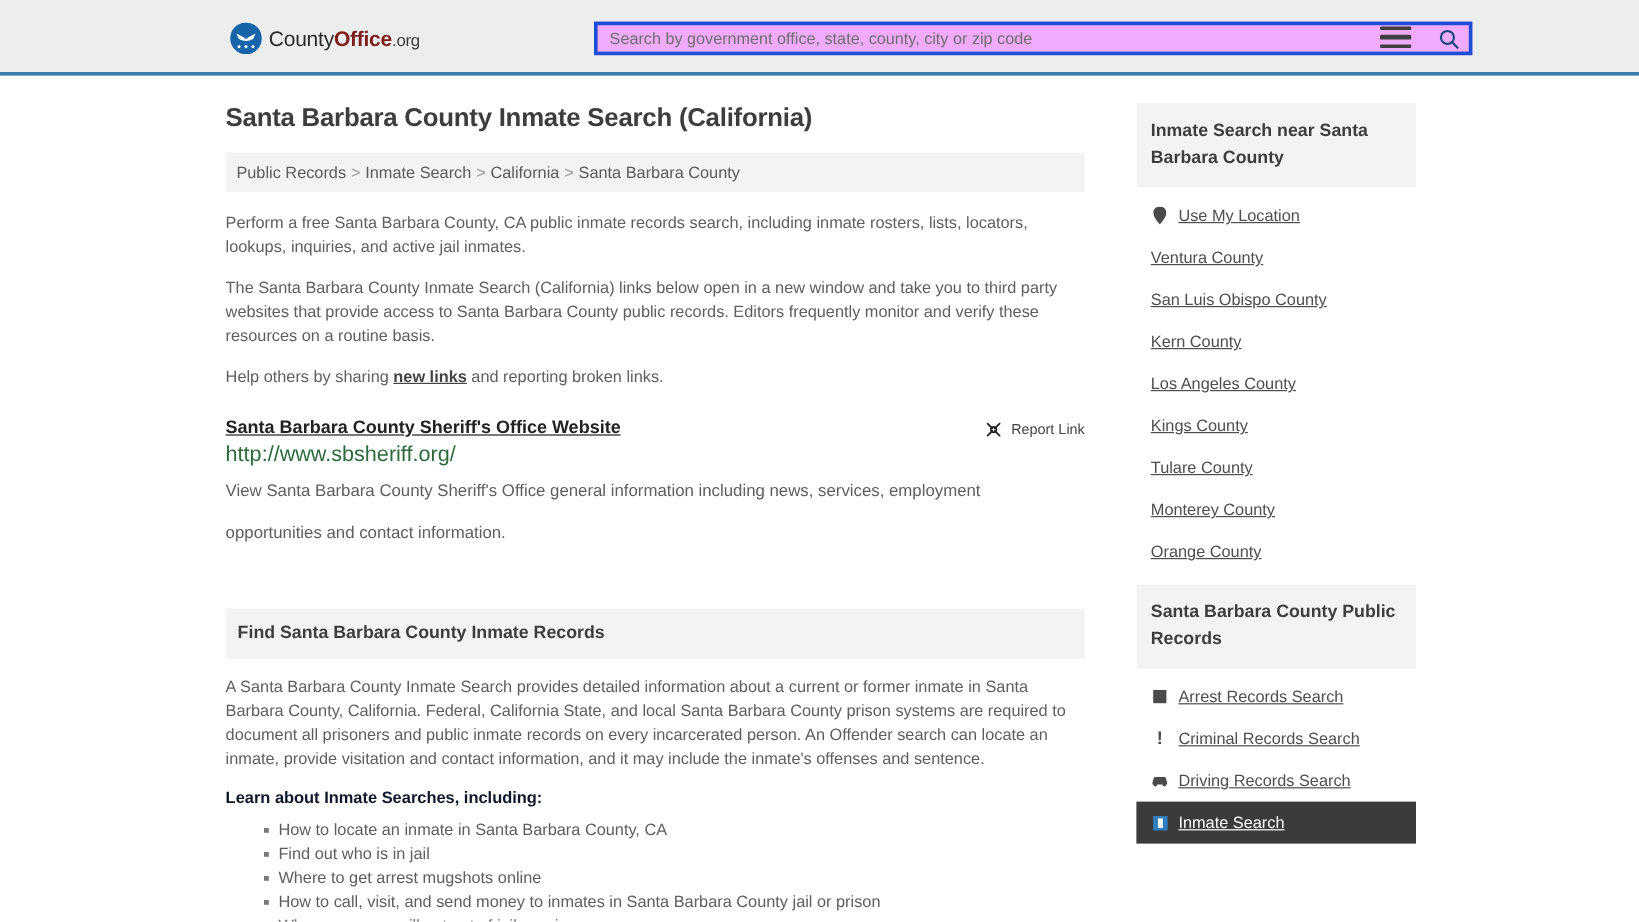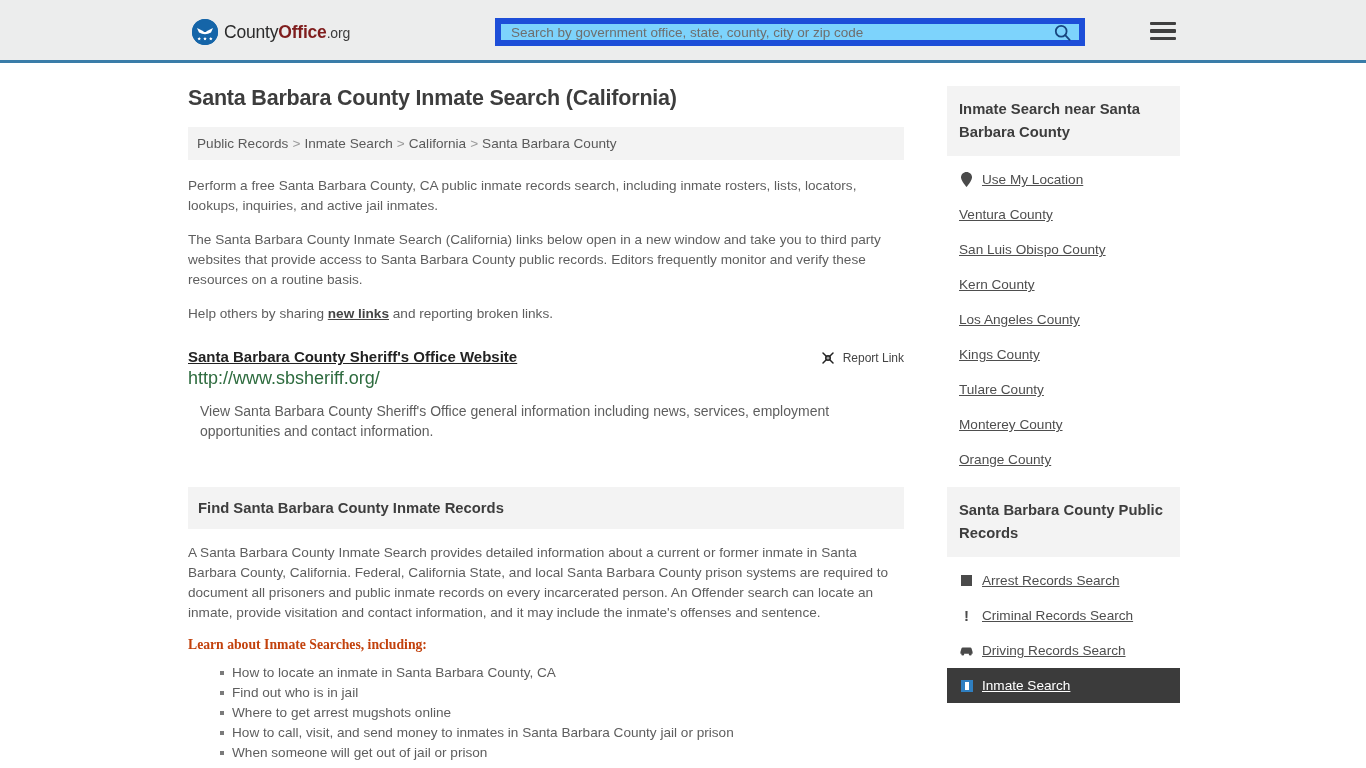--- a/index.html
+++ b/index.html
@@ -40,23 +40,23 @@
     letter-spacing: -0.2px;
     white-space: nowrap;
   }
   .logo-county { color: #2b2b2b; }
   .logo-office { color: #7f1d1d; font-weight: bold; }
   .logo-org { color: #3c3c3c; font-size: 14px; }
 
   .search-wrap {
     position: absolute;
     left: 495px; top: 18px;
-    width: 590px; height: 28px;
-    background: #7dd3fc;
-    border: 6px solid #1d4ed8;
+    width: 732px; height: 28px;
+    background: #f0abfc;
+    border: 3px solid #1d4ed8;
     display: flex;
     align-items: center;
   }
   .search-input {
     flex: 1;
     height: 100%;
     border: none;
     outline: none;
     background: transparent;
     font-family: "Liberation Sans", sans-serif;
@@ -146,41 +146,40 @@
     font-size: 12px; color: #444;
     cursor: pointer;
   }
   .link-url {
     font-size: 18px;
     color: #2d6b3e;
     margin: 0 0 2px 0;
   }
   .link-desc {
     font-size: 14px;
-    line-height: 20px;
+    line-height: 35px;
     color: #5e5e5e;
-    margin: 12px;
+    margin: 0;
     max-width: 660px;
   }
 
   .section-head {
     background: #f3f3f3;
     padding: 13px 10px;
     margin-top: 46px;
     font-size: 14.8px;
     font-weight: bold;
     color: #3d3d3d;
   }
   .section-body { padding-top: 14px; }
   .bold-lead {
     font-size: 13.7px;
     font-weight: bold;
-    color: #c2410c;
+    color: #0f172a;
     margin: 14px 0 10px 0;
-    font-family: Liberation Serif, serif;
   }
   ul.bullets {
     margin: 0; padding-left: 32px;
     list-style: none;
   }
   ul.bullets li {
     font-size: 13.6px;
     color: #5e5e5e;
     line-height: 20px;
     position: relative;

